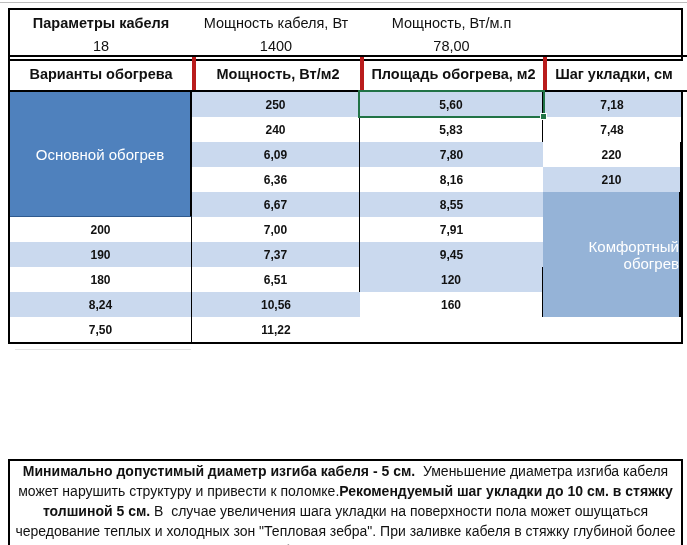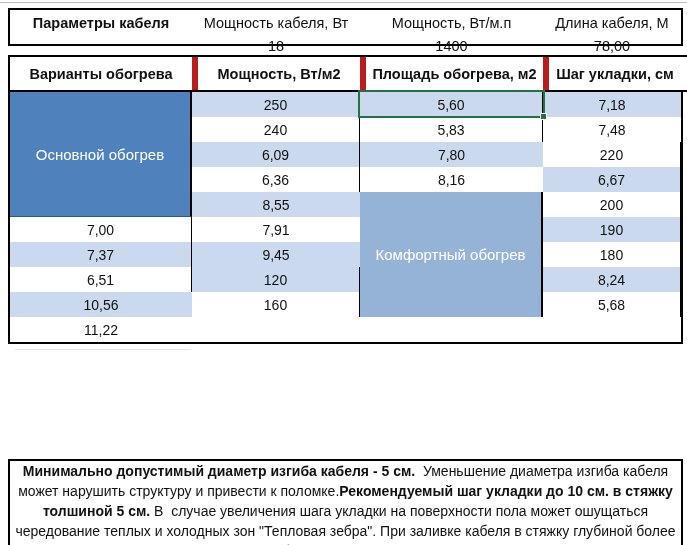--- a/index.html
+++ b/index.html
@@ -3,48 +3,48 @@
 <meta charset="utf-8">
 <style>
   * { margin:0; padding:0; box-sizing:border-box; }
   html,body { width:687px; height:545px; background:#ffffff; overflow:hidden;
               font-family:"Liberation Sans", sans-serif; color:#111; }
   .canvas { position:relative; width:687px; height:545px; background:#fff; }
 
   .topline { position:absolute; left:0; top:2px; width:687px; height:1px; background:#bdbdbd; }
 
   
-  .params { position:absolute; left:8px; top:8px; width:675px; height:38px;
+  .params { position:absolute; left:8px; top:8px; width:675px; height:53px;
             border:2px solid #000; display:grid;
             grid-template-columns:182px 168px 183px 138px;
             grid-template-rows:26px 19px; }
   .params .cell { display:flex; align-items:center; justify-content:center;
                   font-size:14.5px; white-space:nowrap; }
   .params .cell.b { font-weight:bold; }
 
   
   .thead { position:absolute; left:8px; top:55px; width:684px; height:37px;
            border:2px solid #000; display:grid;
            grid-template-columns:182px 168px 183px 138px; }
   .thead .cell { display:flex; align-items:center; justify-content:center;
-                 font-weight:bold; font-size:14.5px; border-left:6px solid #b91c1c; white-space:nowrap; }
+                 font-weight:bold; font-size:14.5px; border-left:4px solid #b91c1c; white-space:nowrap; }
   .thead .cell:first-child { border-left:none; }
 
   
   .tbody { position:absolute; left:8px; top:90px; width:675px; height:254px;
            border:2px solid #000; display:grid;
            grid-template-columns:182px 168px 183px 138px;
            grid-auto-rows:25px; }
   .tbody .seccell { grid-row:span 5; display:flex; align-items:center; justify-content:center;
                     color:#fff; font-size:15px; border-right:2px solid #000; }
   .tbody .seccell.sec0 { background:#4f81bd; border-bottom:1px solid #2c5websafe; }
   .tbody .seccell.sec0 { background:#4f81bd; border-bottom:1px solid #2f5a8f; }
-  .tbody .seccell.sec1 { background:#95b3d7; }
+  .tbody .seccell.sec1 { background:#95b3d7;text-align:right; }
   .tbody .dcell { display:flex; align-items:center; justify-content:center;
-                  font-size:14px; background:#fff; }
+                  font-size:12px; background:#fff;font-weight:bold; }
   .tbody .dcell.stripe { background:#cad9ee; }
   .tbody .dcell.c2, .tbody .dcell.c3 { border-right:1px solid #000; }
 
   
   .selbox { position:absolute; left:358px; top:90px; width:187px; height:28px;
             border:2px solid #217346; pointer-events:none; z-index:5; }
   .selbox .handle { position:absolute; right:-4px; bottom:-4px; width:7px; height:7px;
                     background:#217346; border:1px solid #fff; }
 
   
@@ -61,21 +61,20 @@
 <body>
 
 <div class="canvas">
 
   <div class="topline"></div>
 
   <div class="params">
     <div class="cell b">Параметры кабеля</div>
     <div class="cell">Мощность кабеля, Вт</div>
     <div class="cell">Мощность, Вт/м.п</div>
-    <div class="cell">Длина кабеля, М</div>
     <div class="cell"></div>
     <div class="cell">18</div>
     <div class="cell">1400</div>
     <div class="cell">78,00</div>
   </div>
 
   <div class="thead">
     <div class="cell">Варианты обогрева</div>
     <div class="cell">Мощность, Вт/м2</div>
     <div class="cell">Площадь обогрева, м2</div>
@@ -88,36 +87,37 @@
       <div class="dcell c3 stripe">5,60</div>
       <div class="dcell c4 stripe">7,18</div>
       <div class="dcell c2">240</div>
       <div class="dcell c3">5,83</div>
       <div class="dcell c4">7,48</div>
       <div class="dcell c3 stripe">6,09</div>
       <div class="dcell c4 stripe">7,80</div>
       <div class="dcell c2">220</div>
       <div class="dcell c3">6,36</div>
       <div class="dcell c4">8,16</div>
+      <div class="dcell c2 stripe">210</div>
       <div class="dcell c3 stripe">6,67</div>
       <div class="dcell c4 stripe">8,55</div>
       <div class="seccell sec1">Комфортный обогрев</div>
       <div class="dcell c2">200</div>
       <div class="dcell c3">7,00</div>
       <div class="dcell c4">7,91</div>
       <div class="dcell c2 stripe">190</div>
       <div class="dcell c3 stripe">7,37</div>
       <div class="dcell c4 stripe">9,45</div>
       <div class="dcell c2">180</div>
       <div class="dcell c3">6,51</div>
       <div class="dcell c2 stripe">120</div>
       <div class="dcell c3 stripe">8,24</div>
       <div class="dcell c4 stripe">10,56</div>
       <div class="dcell c2">160</div>
-      <div class="dcell c3">5,68</div>
+      <div class="dcell c3">7,50</div>
       <div class="dcell c4">11,22</div>
     </div>
 
   <div class="selbox">
     <div class="handle"></div>
   </div>
 
   <div class="pbreak"></div>
 
   <div class="note">

